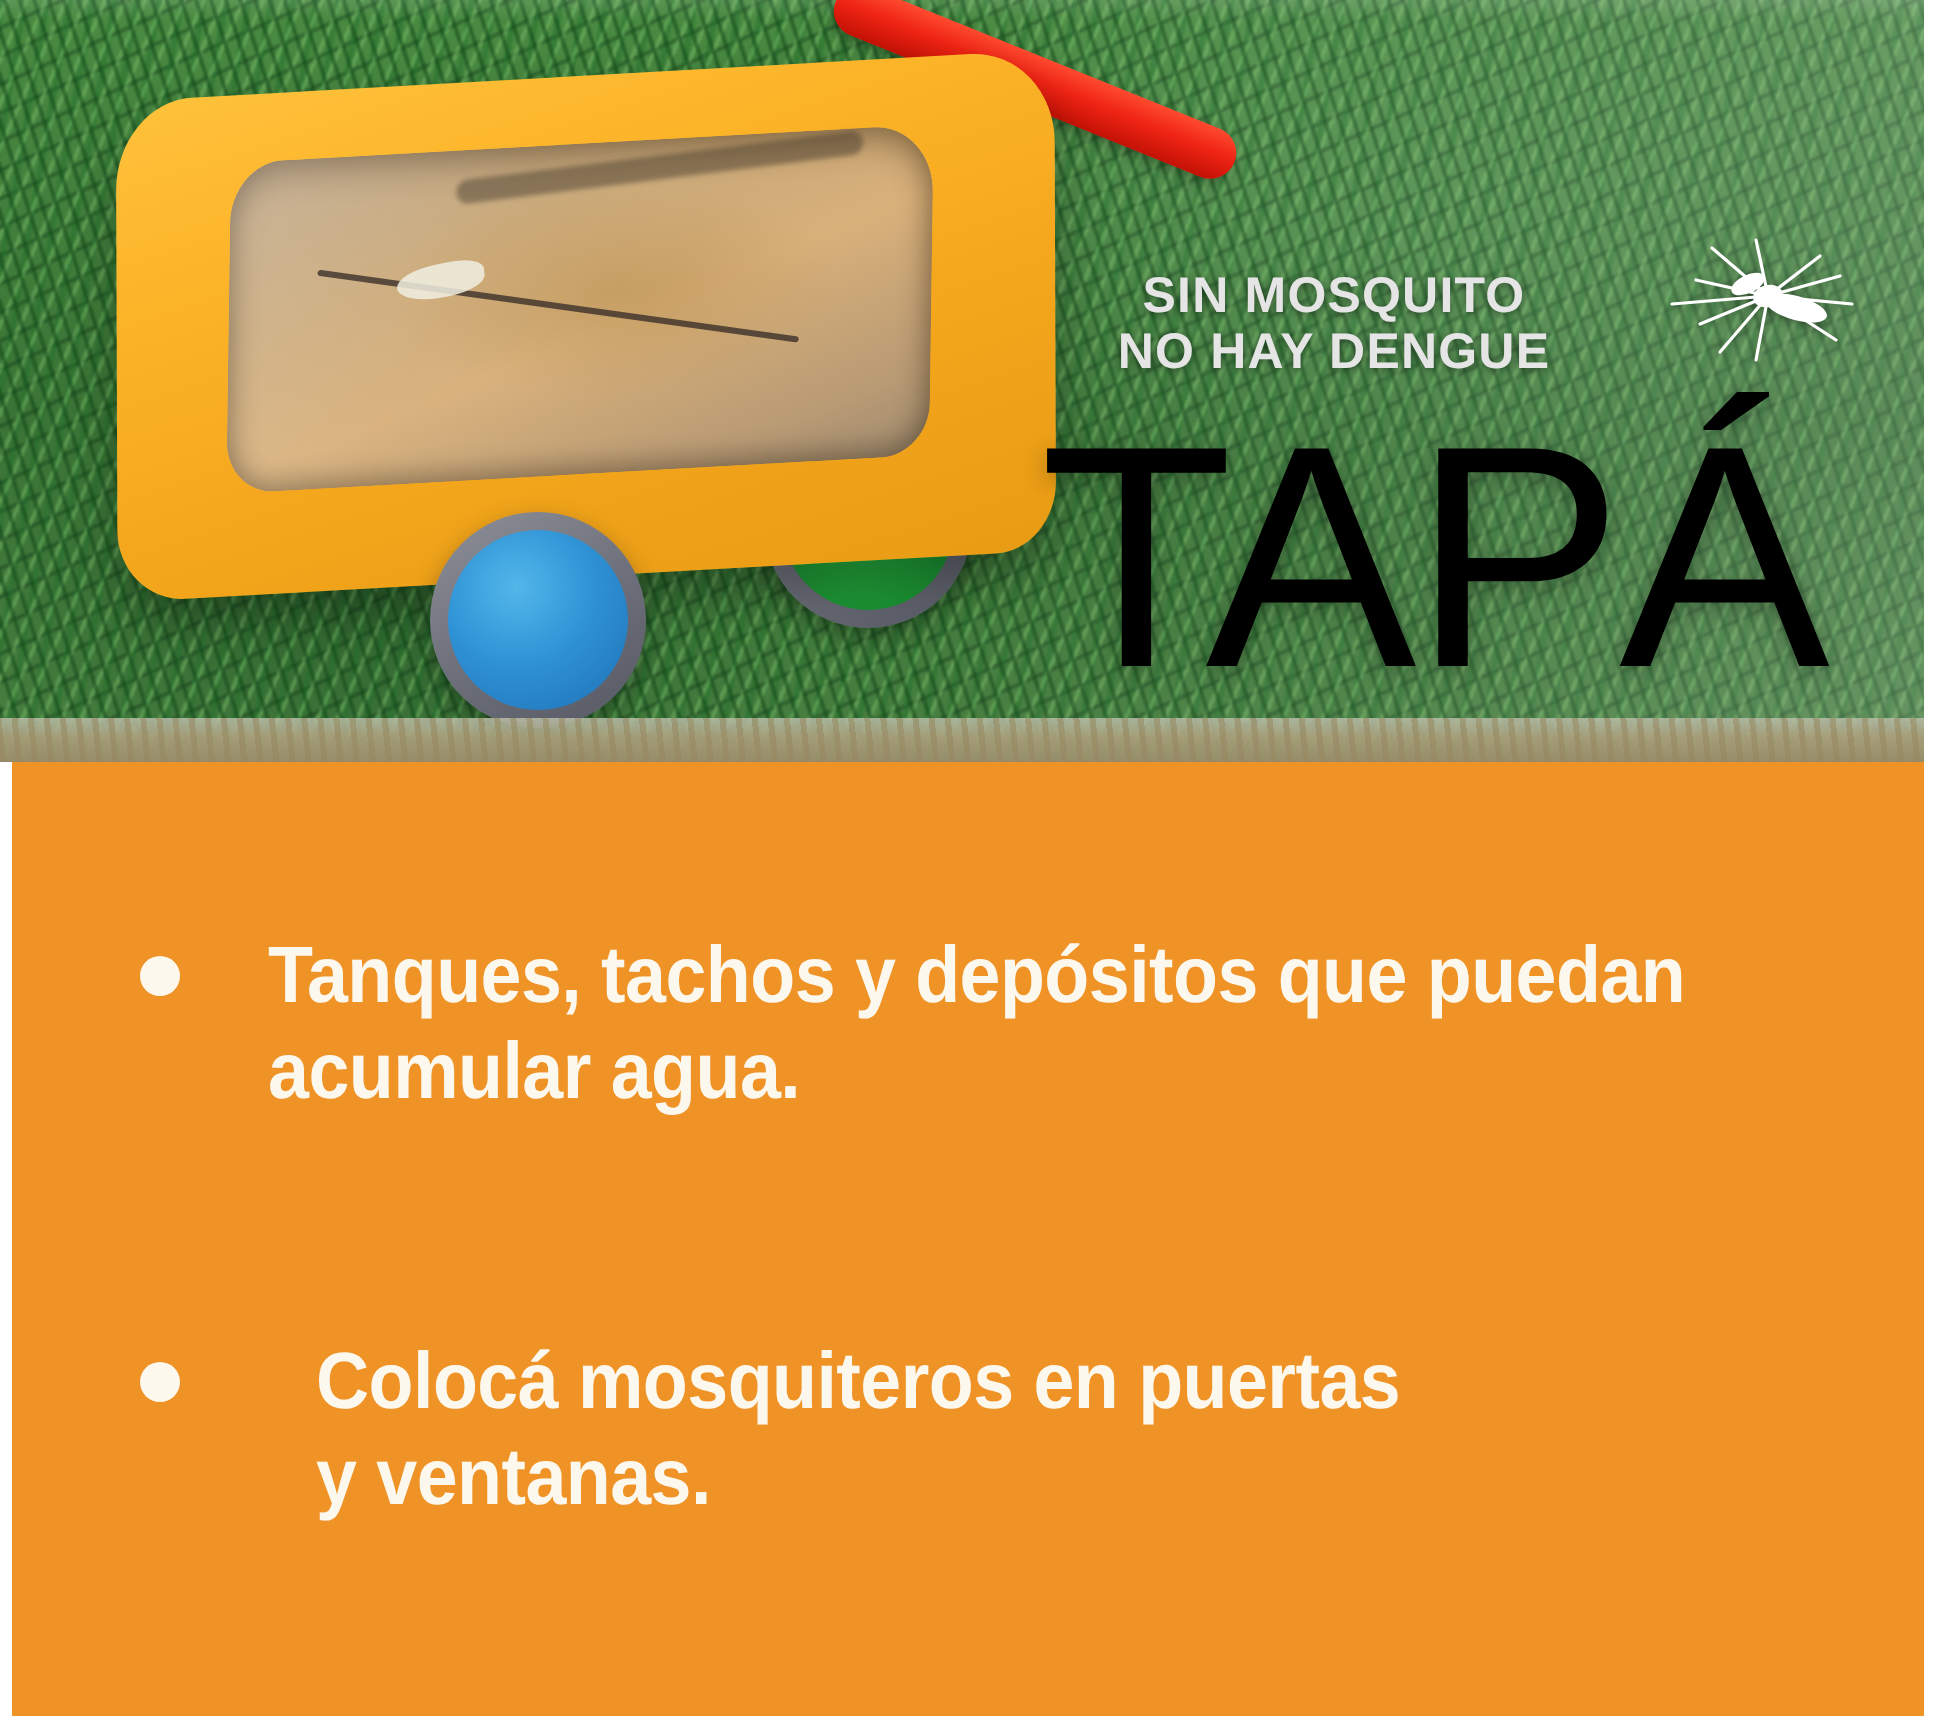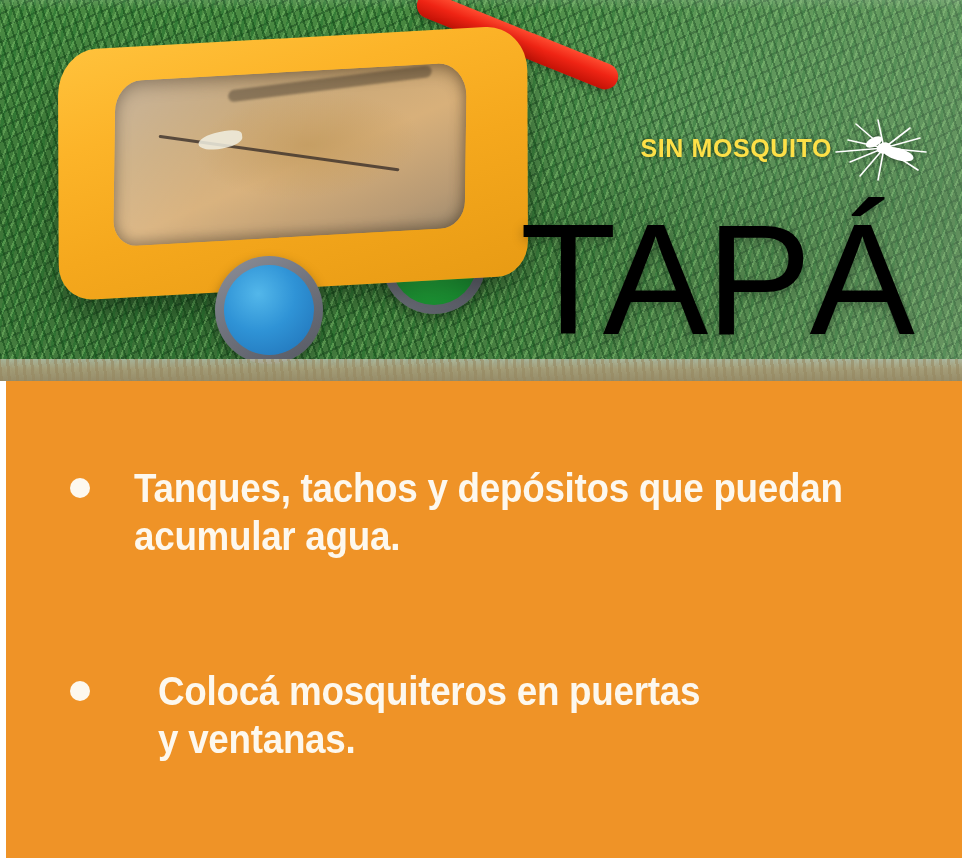--- a/index.html
+++ b/index.html
@@ -204,22 +204,22 @@
   .wheel-green .wheel-hub {
     background: radial-gradient(circle at 40% 33%, #49c355 0%, #22a43a 48%, #14802b 100%);
   }
 
   
   .tagline {
     position: absolute;
     right: 136px;
     top: 134px;
     width: 330px;
-    text-align: right;
-    color: #fde047;
+    text-align: center;
+    color: #e5e5e5;
     font-family: "Liberation Sans", sans-serif;
     font-weight: bold;
     font-size: 25px;
     line-height: 28px;
     letter-spacing: 0.6px;
     text-shadow: 0 1px 4px rgba(0,0,0,0.45);
     white-space: nowrap;
   }
   .tagline-line { display: block; }
 
@@ -365,20 +365,21 @@
         <path d="M50 30 L84 52"></path>
         <path d="M50 30 L2 34"></path>
       </g>
       <ellipse cx="50" cy="30" rx="7.5" ry="5.5" fill="#ffffff" transform="rotate(-14 50 30)"></ellipse>
       <ellipse cx="64" cy="36" rx="16" ry="6" fill="#ffffff" transform="rotate(16 64 36)"></ellipse>
       <ellipse cx="40" cy="24" rx="9" ry="4.5" fill="#ffffff" transform="rotate(-26 40 24)"></ellipse>
     </svg>
 
     <div class="tagline">
       <span class="tagline-line">SIN MOSQUITO</span>
+      <span class="tagline-line">NO HAY DENGUE</span>
     </div>
 
     <div class="headline">TAPÁ</div>
   </div>
 
   <div class="content-panel">
     <div class="bullet-list">
 
       <div class="bullet-item bullet-item-1">
         <span class="bullet-dot"></span>

